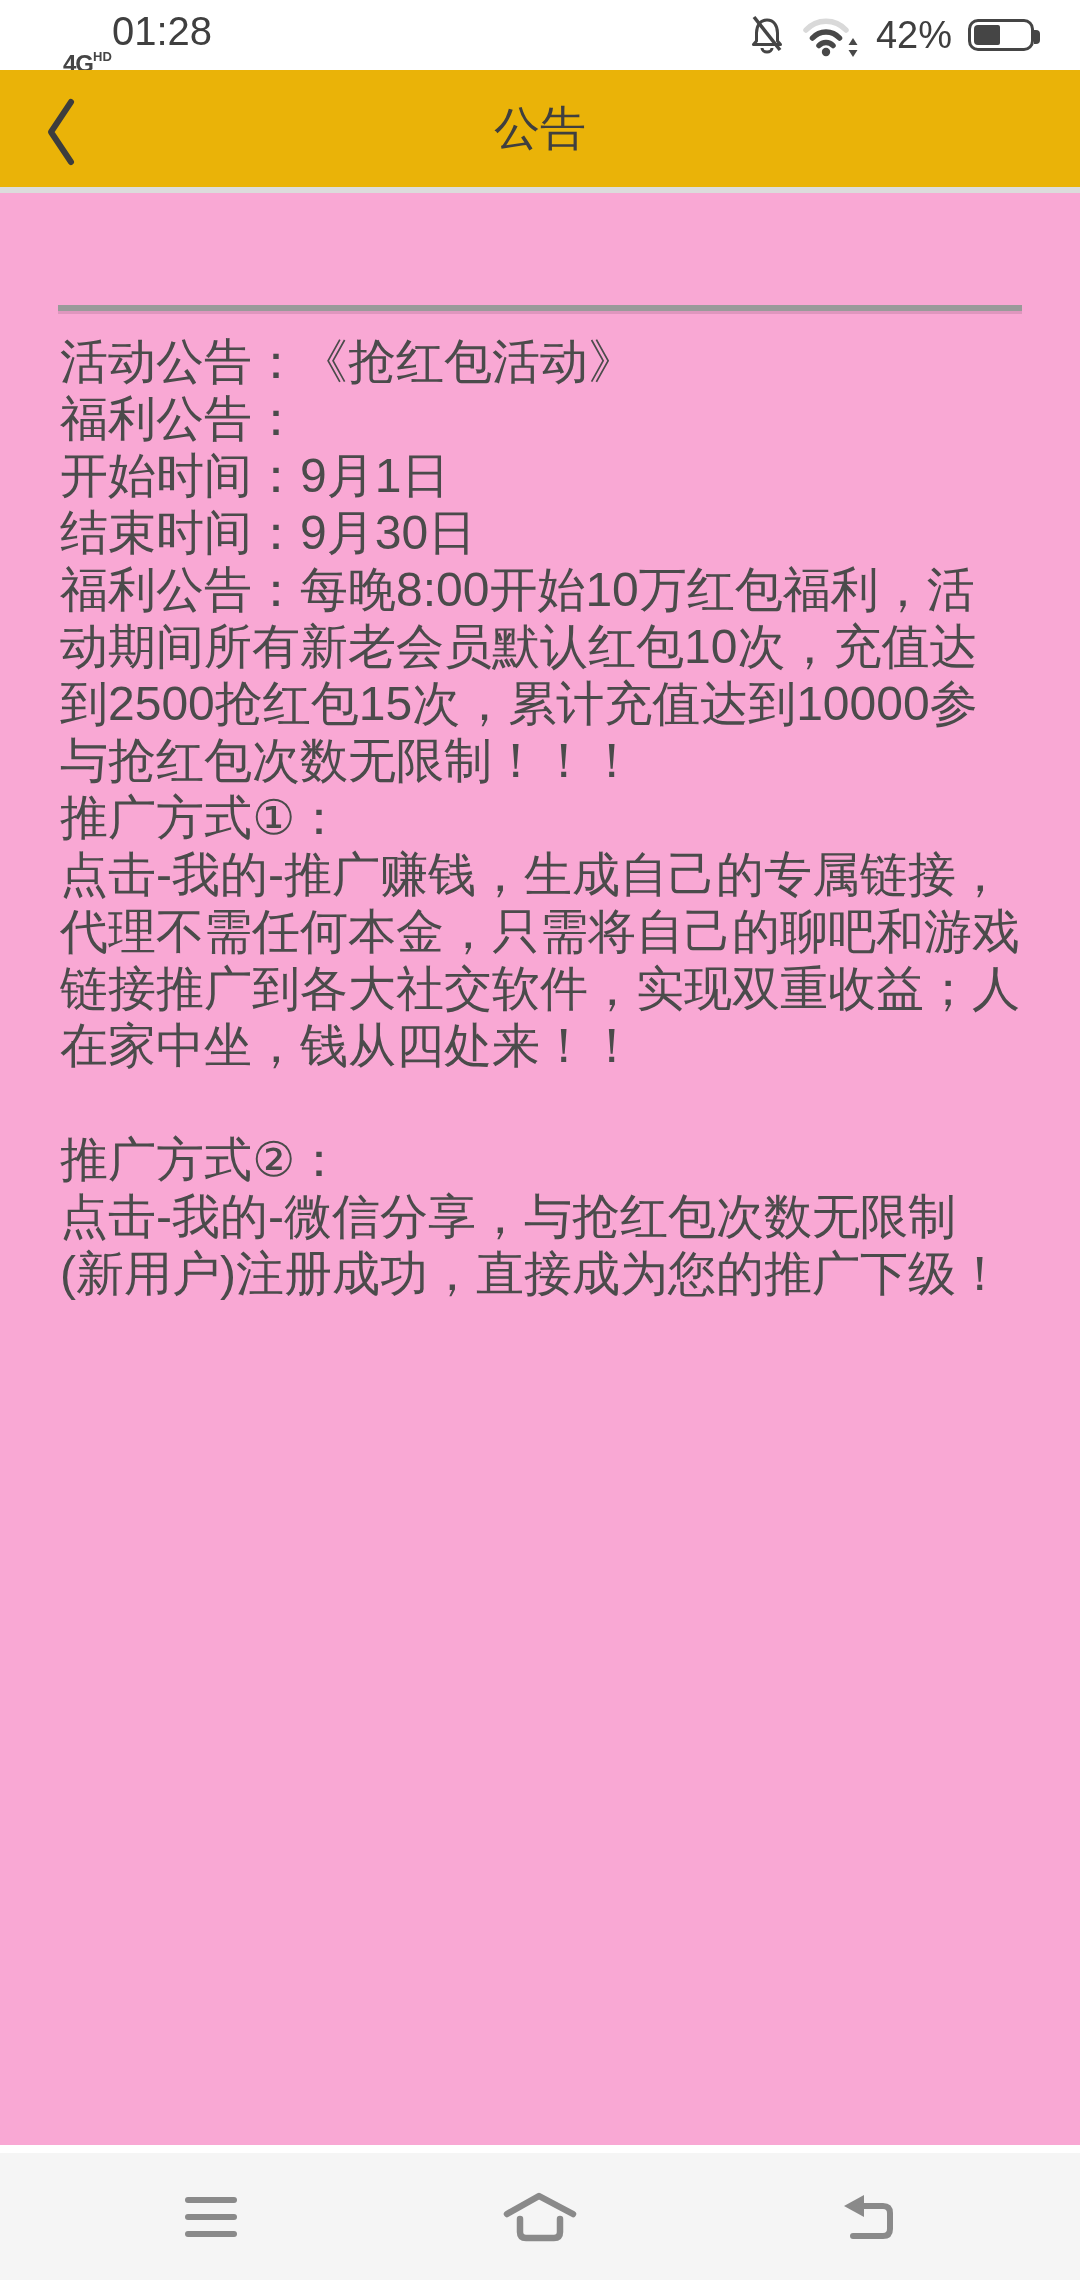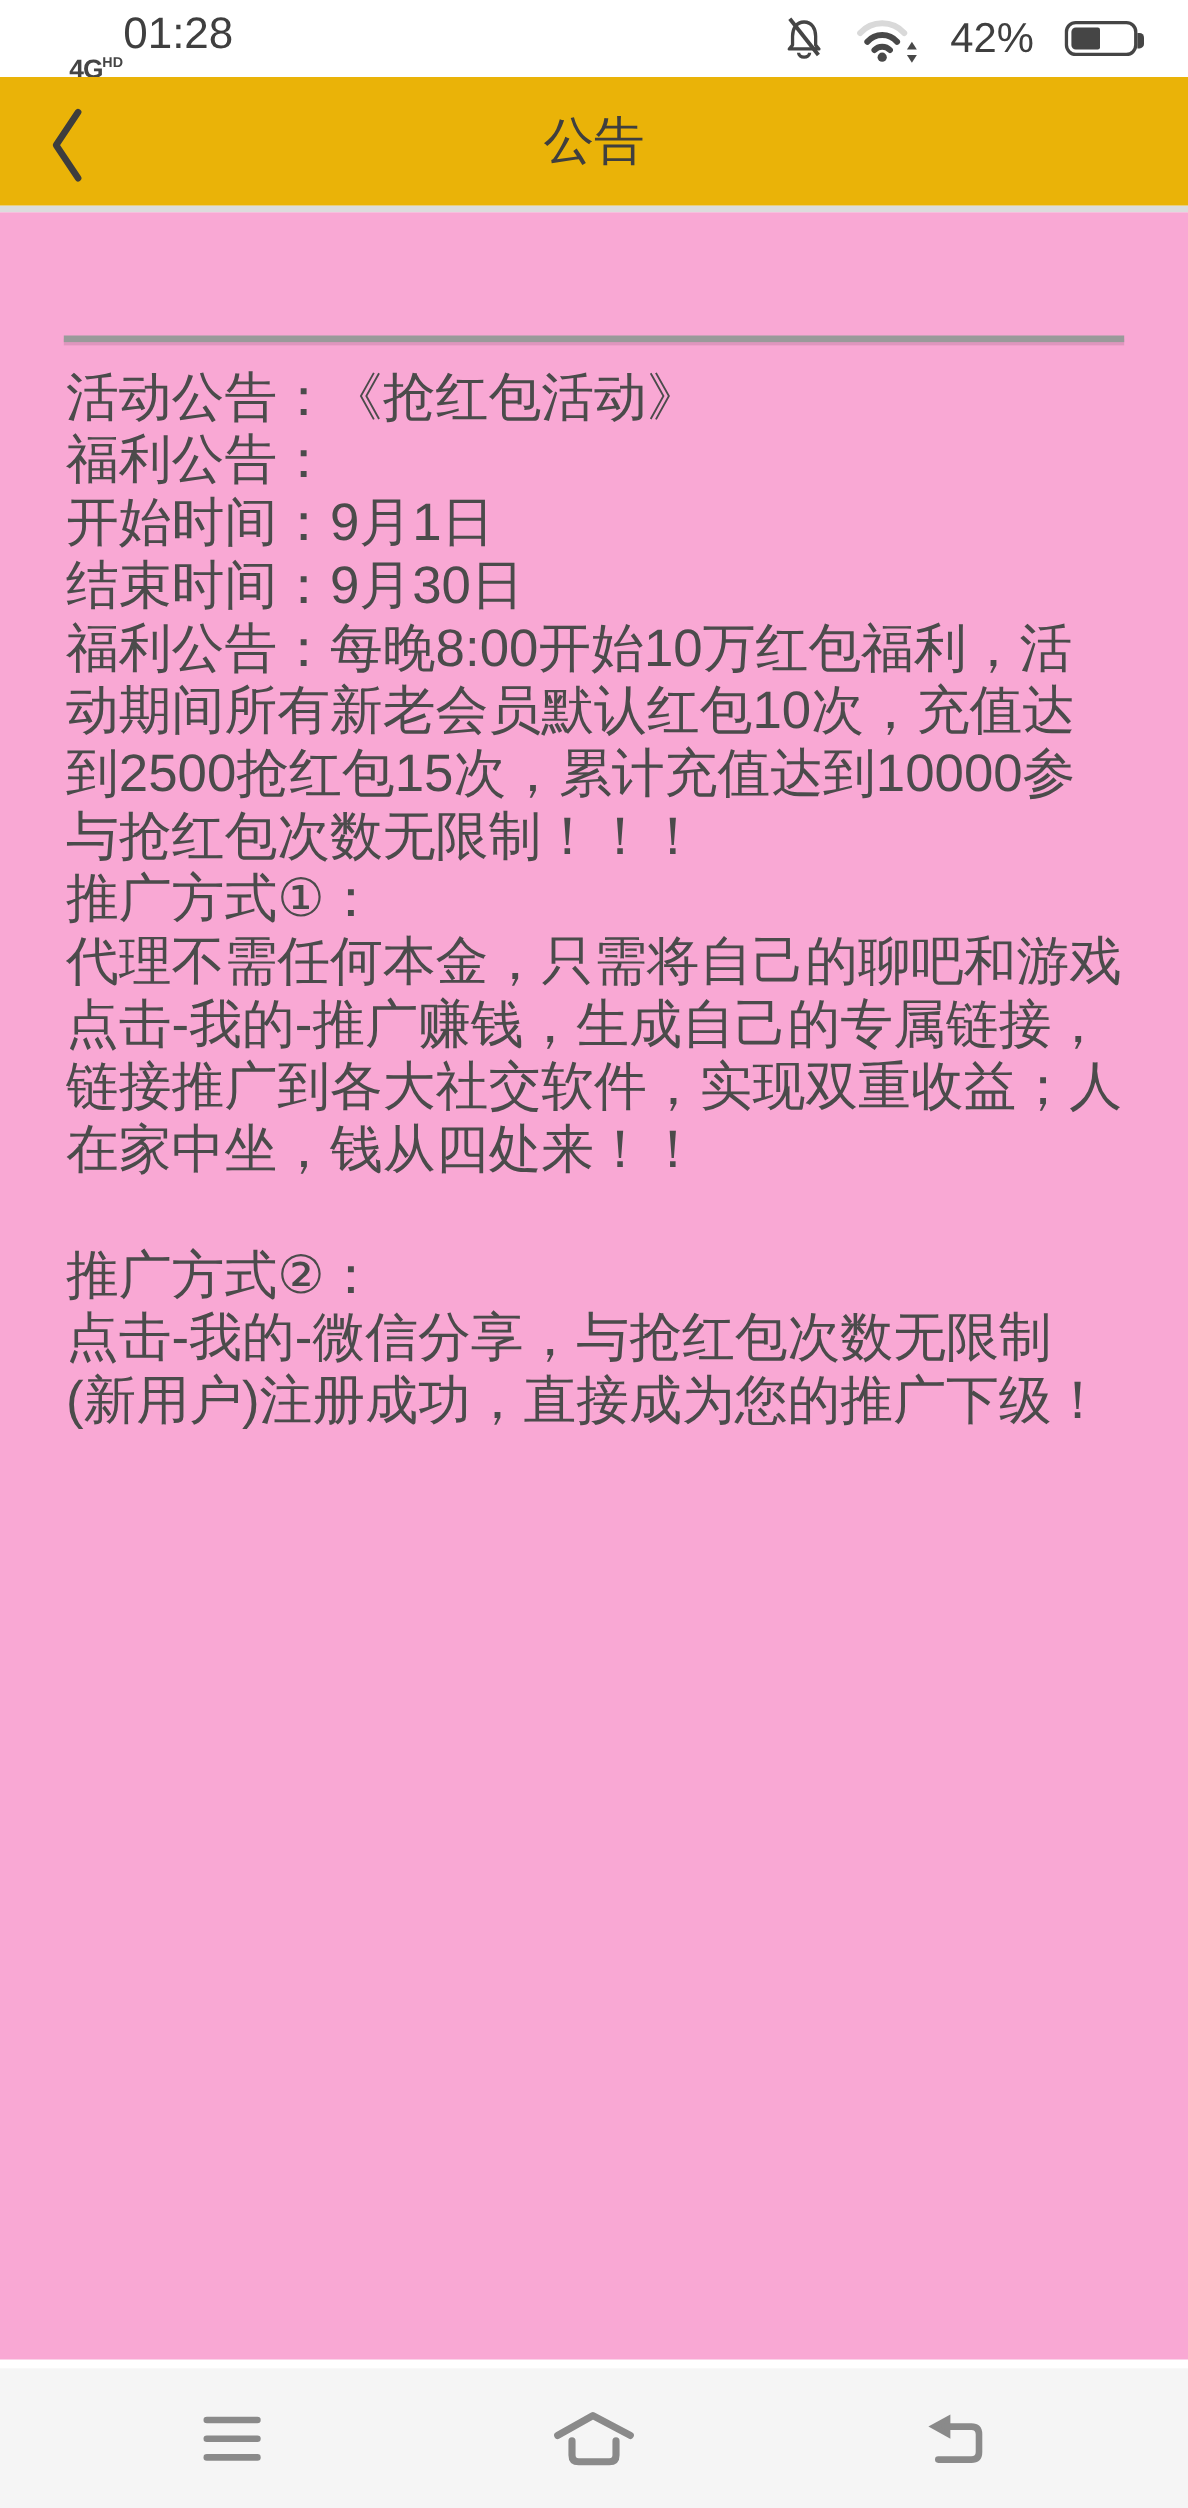--- a/index.html
+++ b/index.html
@@ -16,21 +16,21 @@
     position:absolute; top:0; left:0; width:1080px; height:70px;
     background:#ffffff;
   }
   .signal-cluster { position:absolute; left:63px; top:10px; width:62px; height:52px;margin-top:40px; }
   .net-label { position:absolute; left:0; top:0; font-size:24px; font-weight:bold; color:#454545; letter-spacing:-1px; }
   .net-badge { position:absolute; left:30px; top:-1px; font-size:13px; font-weight:bold; color:#454545; }
   .sig-bars { position:absolute; left:1px; top:26px; display:flex; align-items:flex-end; gap:4px; height:22px; }
   .sig-bars span { display:block; width:7px; background:#454545; border-radius:1.5px; }
   .sig-bars .b1{height:9px;} .sig-bars .b2{height:13px;} .sig-bars .b3{height:17px;} .sig-bars .b4{height:21px;}
   .status-time { position:absolute; left:112px; top:9px; font-size:40px; color:#3f3f3f; }
-  .status-right { position:absolute; right:46px; top:0; height:70px; display:flex; align-items:center; gap:28px; }
+  .status-right { position:absolute; right:46px; top:0; height:70px; display:flex; align-items:center; gap:16px; }
   .batt-percent { font-size:38px; color:#3f3f3f; }
   .battery { position:relative; width:66px; height:32px; border:3px solid #454545; border-radius:10px; }
   .battery .fill { position:absolute; left:3px; top:3px; bottom:3px; width:26px; background:#454545; border-radius:4px 2px 2px 4px; }
   .battery .nub { position:absolute; right:-9px; top:8px; width:6px; height:14px; background:#454545; border-radius:0 4px 4px 0; }
 
   
   .title-bar { position:absolute; top:70px; left:0; width:1080px; height:117px; background:#eab308; }
   .back-button { position:absolute; left:30px; top:24px; width:60px; height:76px; display:flex; align-items:center; justify-content:center; cursor:pointer; }
   .page-title { position:absolute; left:0; top:0; width:100%; height:117px; display:flex; align-items:center; justify-content:center; font-size:46px; color:#3f3f3f; }
   .nav-divider { position:absolute; top:187px; left:0; width:1080px; height:6px; background:#dcdcdc; }
@@ -109,22 +109,22 @@
   <div class="announcement">
       <div class="ann-line">活动公告：《抢红包活动》</div>
       <div class="ann-line">福利公告：</div>
       <div class="ann-line">开始时间：9月1日</div>
       <div class="ann-line">结束时间：9月30日</div>
       <div class="ann-line">福利公告：每晚8:00开始10万红包福利，活</div>
       <div class="ann-line">动期间所有新老会员默认红包10次，充值达</div>
       <div class="ann-line">到2500抢红包15次，累计充值达到10000参</div>
       <div class="ann-line">与抢红包次数无限制！！！</div>
       <div class="ann-line">推广方式①：</div>
+      <div class="ann-line">点击-我的-推广赚钱，生成自己的专属链接，</div>
       <div class="ann-line">代理不需任何本金，只需将自己的聊吧和游戏</div>
-      <div class="ann-line">点击-我的-推广赚钱，生成自己的专属链接，</div>
       <div class="ann-line">链接推广到各大社交软件，实现双重收益；人</div>
       <div class="ann-line">在家中坐，钱从四处来！！</div>
       <div class="ann-line">&nbsp;</div>
       <div class="ann-line">推广方式②：</div>
       <div class="ann-line">点击-我的-微信分享，与抢红包次数无限制</div>
       <div class="ann-line">(新用户)注册成功，直接成为您的推广下级！</div>
     </div>
 </div>
 
 <div class="bottom-nav">

